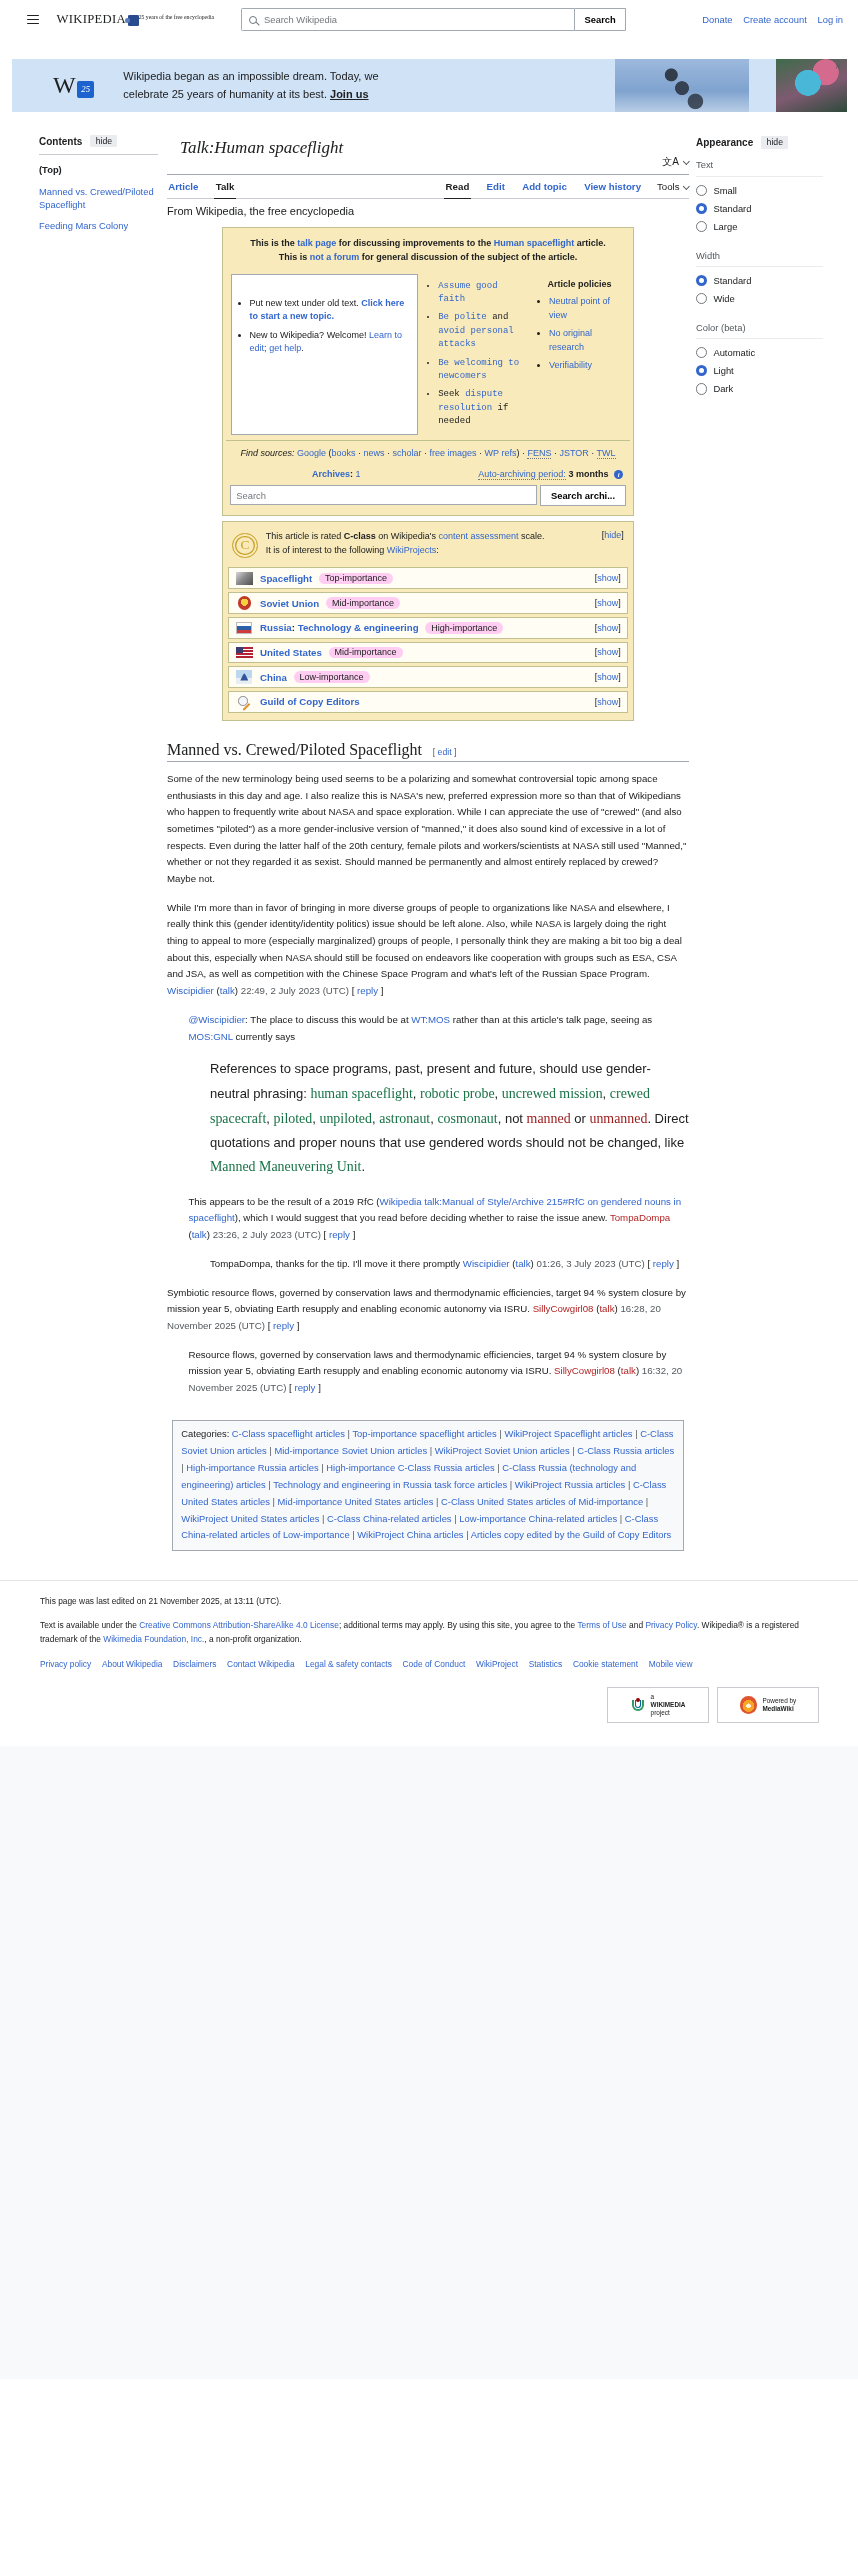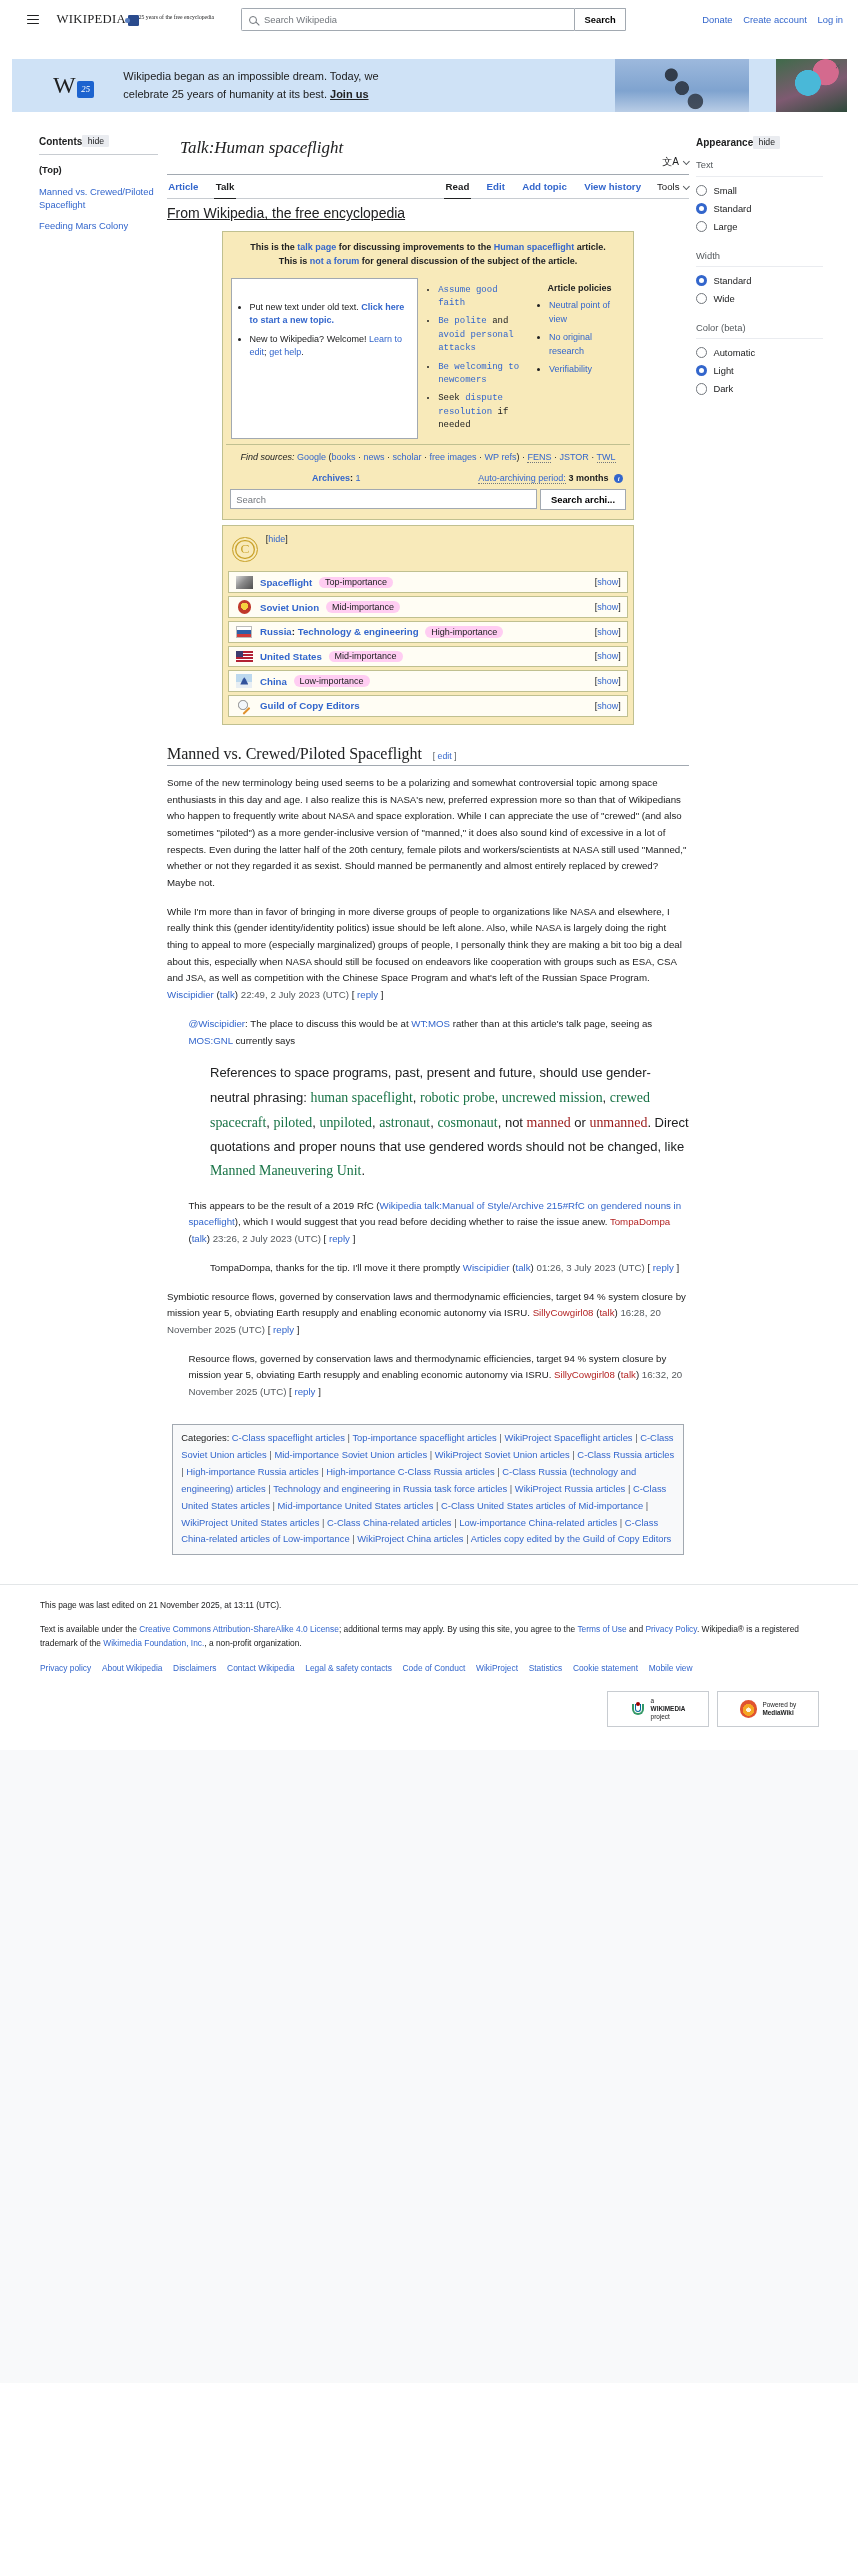--- a/index.html
+++ b/index.html
@@ -56,38 +56,38 @@
       linear-gradient(180deg,#9db9dd 0%, #7fa3cf 60%, #b9cde6 100%); }
   .photo-gap { width:27px; background:#cfe2f6; }
   .photo2 { width:71px; height:100%; background:
       radial-gradient(circle at 45% 45%, #49b8d8 0 26%, transparent 27%),
       radial-gradient(circle at 70% 25%, #d46a8e 0 20%, transparent 21%),
       linear-gradient(160deg,#3f6b4a 0%, #7e5a71 55%, #2e4a3a 100%); }
   .banner-close { position:absolute; top:3.3px; right:6px; color:#54595d; font-size:7.4px; cursor:pointer; }
   
   .main { display:flex; align-items:flex-start; padding-top:9.4px; }
   .toc { width:167px; flex:none; padding:9.4px 9.4px 0 39px; font-size:9.4px; }
-  .panel-head { display:flex; align-items:center; padding-bottom:6.7px; border-bottom:0.7px solid #c8ccd1; }
+  .panel-head { display:flex; align-items:center; gap:8px; padding-bottom:6.7px; border-bottom:0.7px solid #c8ccd1; }
   .panel-title { font-weight:bold; font-size:10px; }
   .hide-btn { background:#eaecf0; color:#202122; font-size:8.7px; padding:1.3px 5.3px; border-radius:1.3px; cursor:pointer; }
   .toc-top { font-weight:bold; margin:9.4px 0; }
   .toc a { display:block; margin:8px 0; line-height:1.4; }
   .content { width:522px; flex:none; }
   
   .title-row { display:flex; align-items:flex-end; justify-content:space-between; border-bottom:0.7px solid #a2a9b1; padding-bottom:2.7px; }
   h1.page-title { font-family:"Liberation Serif", serif; font-weight:400; font-size:17px; margin:13px;font-style:italic; }
   .lang-sel { display:flex; align-items:center; gap:5.3px; color:#202122; font-size:10px; cursor:pointer; padding-bottom:2.7px; }
   .chev { width:4.7px; height:4.7px; border-right:1.2px solid #54595d; border-bottom:1.2px solid #54595d; transform:rotate(45deg); display:inline-block; margin-bottom:1.3px; }
   .tabs-row { display:flex; align-items:center; border-bottom:0.7px solid #c8ccd1; font-size:9.7px; }
   .tab { padding:6px 1.3px; margin-right:14.7px; color:#3366cc;font-weight:bold; }
   .tab.active { color:#202122; border-bottom:1.3px solid #202122; margin-bottom:-0.7px; }
   .tabs-spacer { flex:1; }
   .tab.dark { color:#202122; }
   .tools-tab { display:flex; align-items:center; gap:4.7px; color:#202122; padding:6px 0; }
-  .subtitle { font-size:14px; margin:6px 0 9.4px;text-decoration:underline; }
+  .subtitle { font-size:11px; margin:6px 0 9.4px; }
   
   .talkheader { width:412px; margin:0 auto; border:0.7px solid #c0c090; background:#f8eaba; font-size:9px; }
   .th-top { text-align:center; font-weight:bold; padding:6.7px 10.7px 5.3px; line-height:1.5; }
   .th-cols { display:flex; gap:5.3px; padding:4px 5.3px 5.3px; }
   .th-cols ul { margin:0; padding-left:12px; }
   .th-cols li { margin:4.7px 0; line-height:1.5; }
   .th-left { flex:0 0 47.5%; background:#fff; border:0.7px solid #a2a9b1; padding:17.4px 5.3px; }
   .th-mid { flex:1; padding:1.3px 2.7px;font-family:Liberation Mono, monospace; }
   .th-pol { flex:0 0 23%; padding:1.3px 2.7px; }
   .th-pol-title { font-weight:bold; text-align:center; margin:4px 0 1.3px; line-height:1.3; }
@@ -281,20 +281,24 @@
           <button>Search archi...</button>
         </div>
       </td>
           </tr>
     </tbody>
       </table>
 
     <div class="shell">
       <div class="shell-head">
         <div class="c-icon">C</div>
+        <div class="shell-head-text">
+          <div><span>This article is rated </span><span class="b">C-class</span><span> on Wikipedia's </span><a class="lk">content assessment</a><span> scale.</span></div>
+          <div><span>It is of interest to the following </span><a class="lk">WikiProjects</a><span>:</span></div>
+        </div>
         <div class="shell-hide"><span>[</span><a class="lk">hide</a><span>]</span></div>
       </div>
 
       <div class="wp-row">
         <span class="wp-icon">
             <span class="ic-spaceflight"></span>
           </span>
         <a class="wp-name">Spaceflight</a>
         <span class="badge">Top-importance</span>
         <span class="wp-show"><span>[</span><a class="lk">show</a><span>]</span></span>

